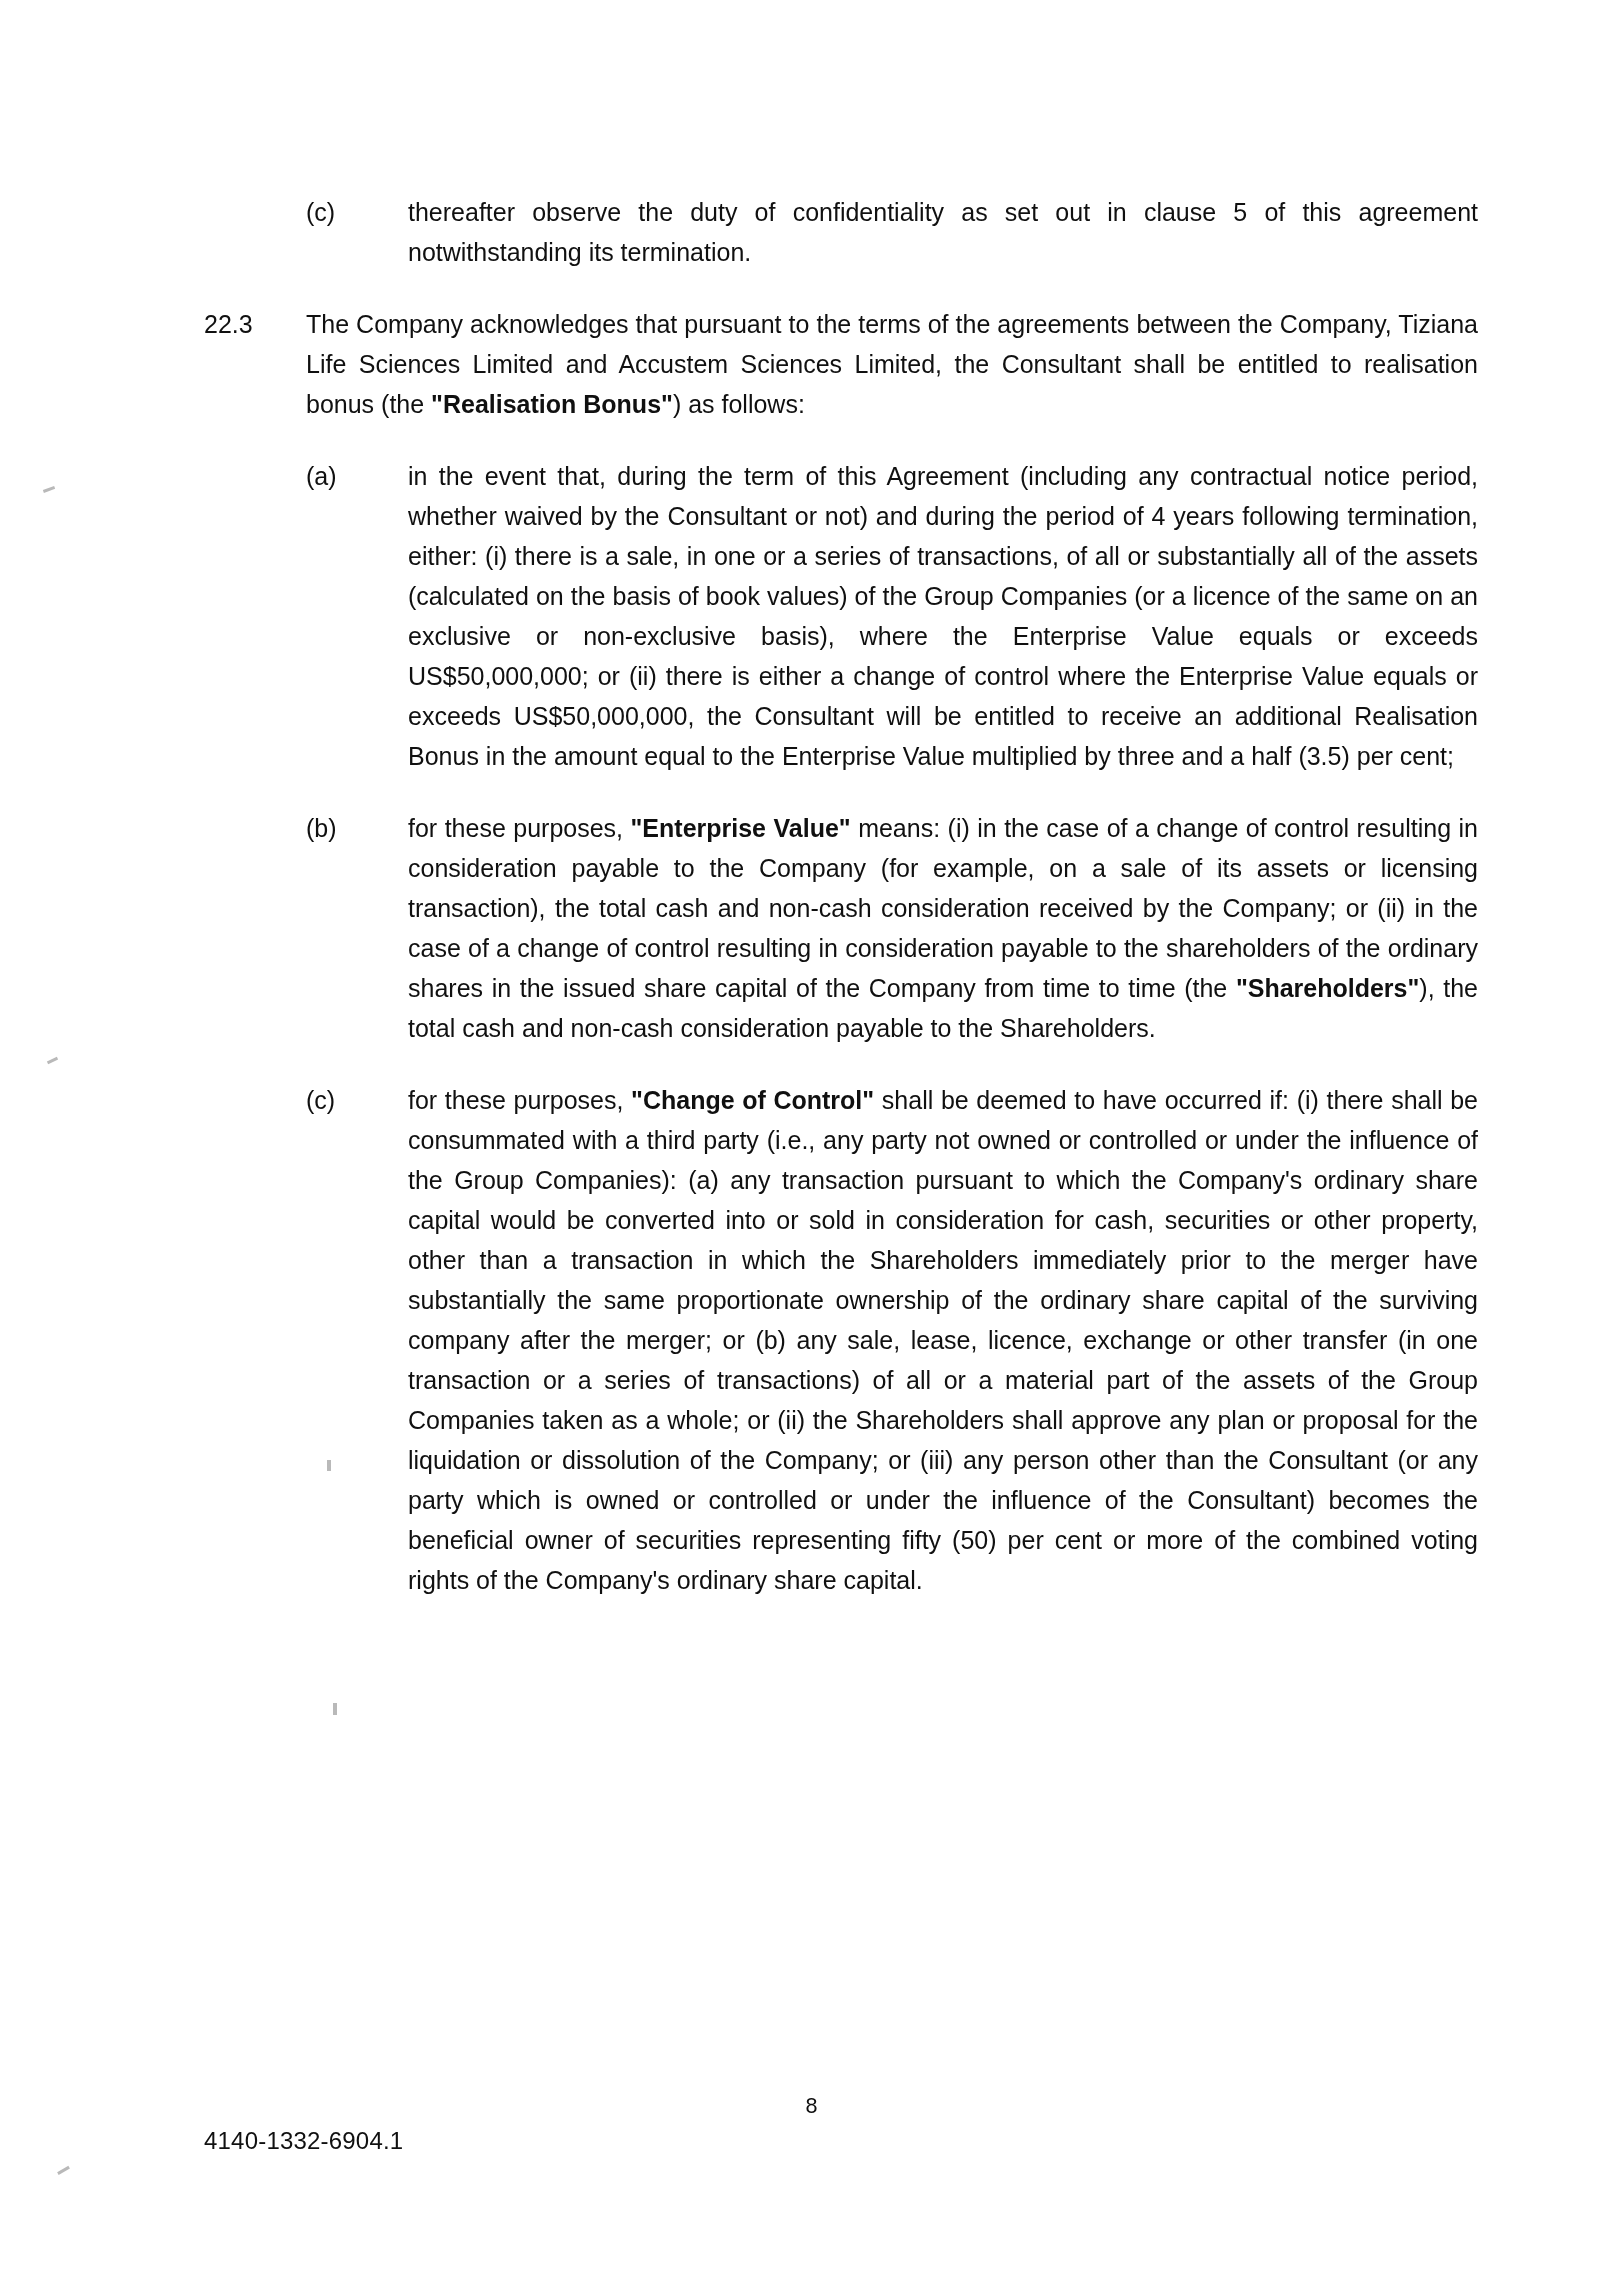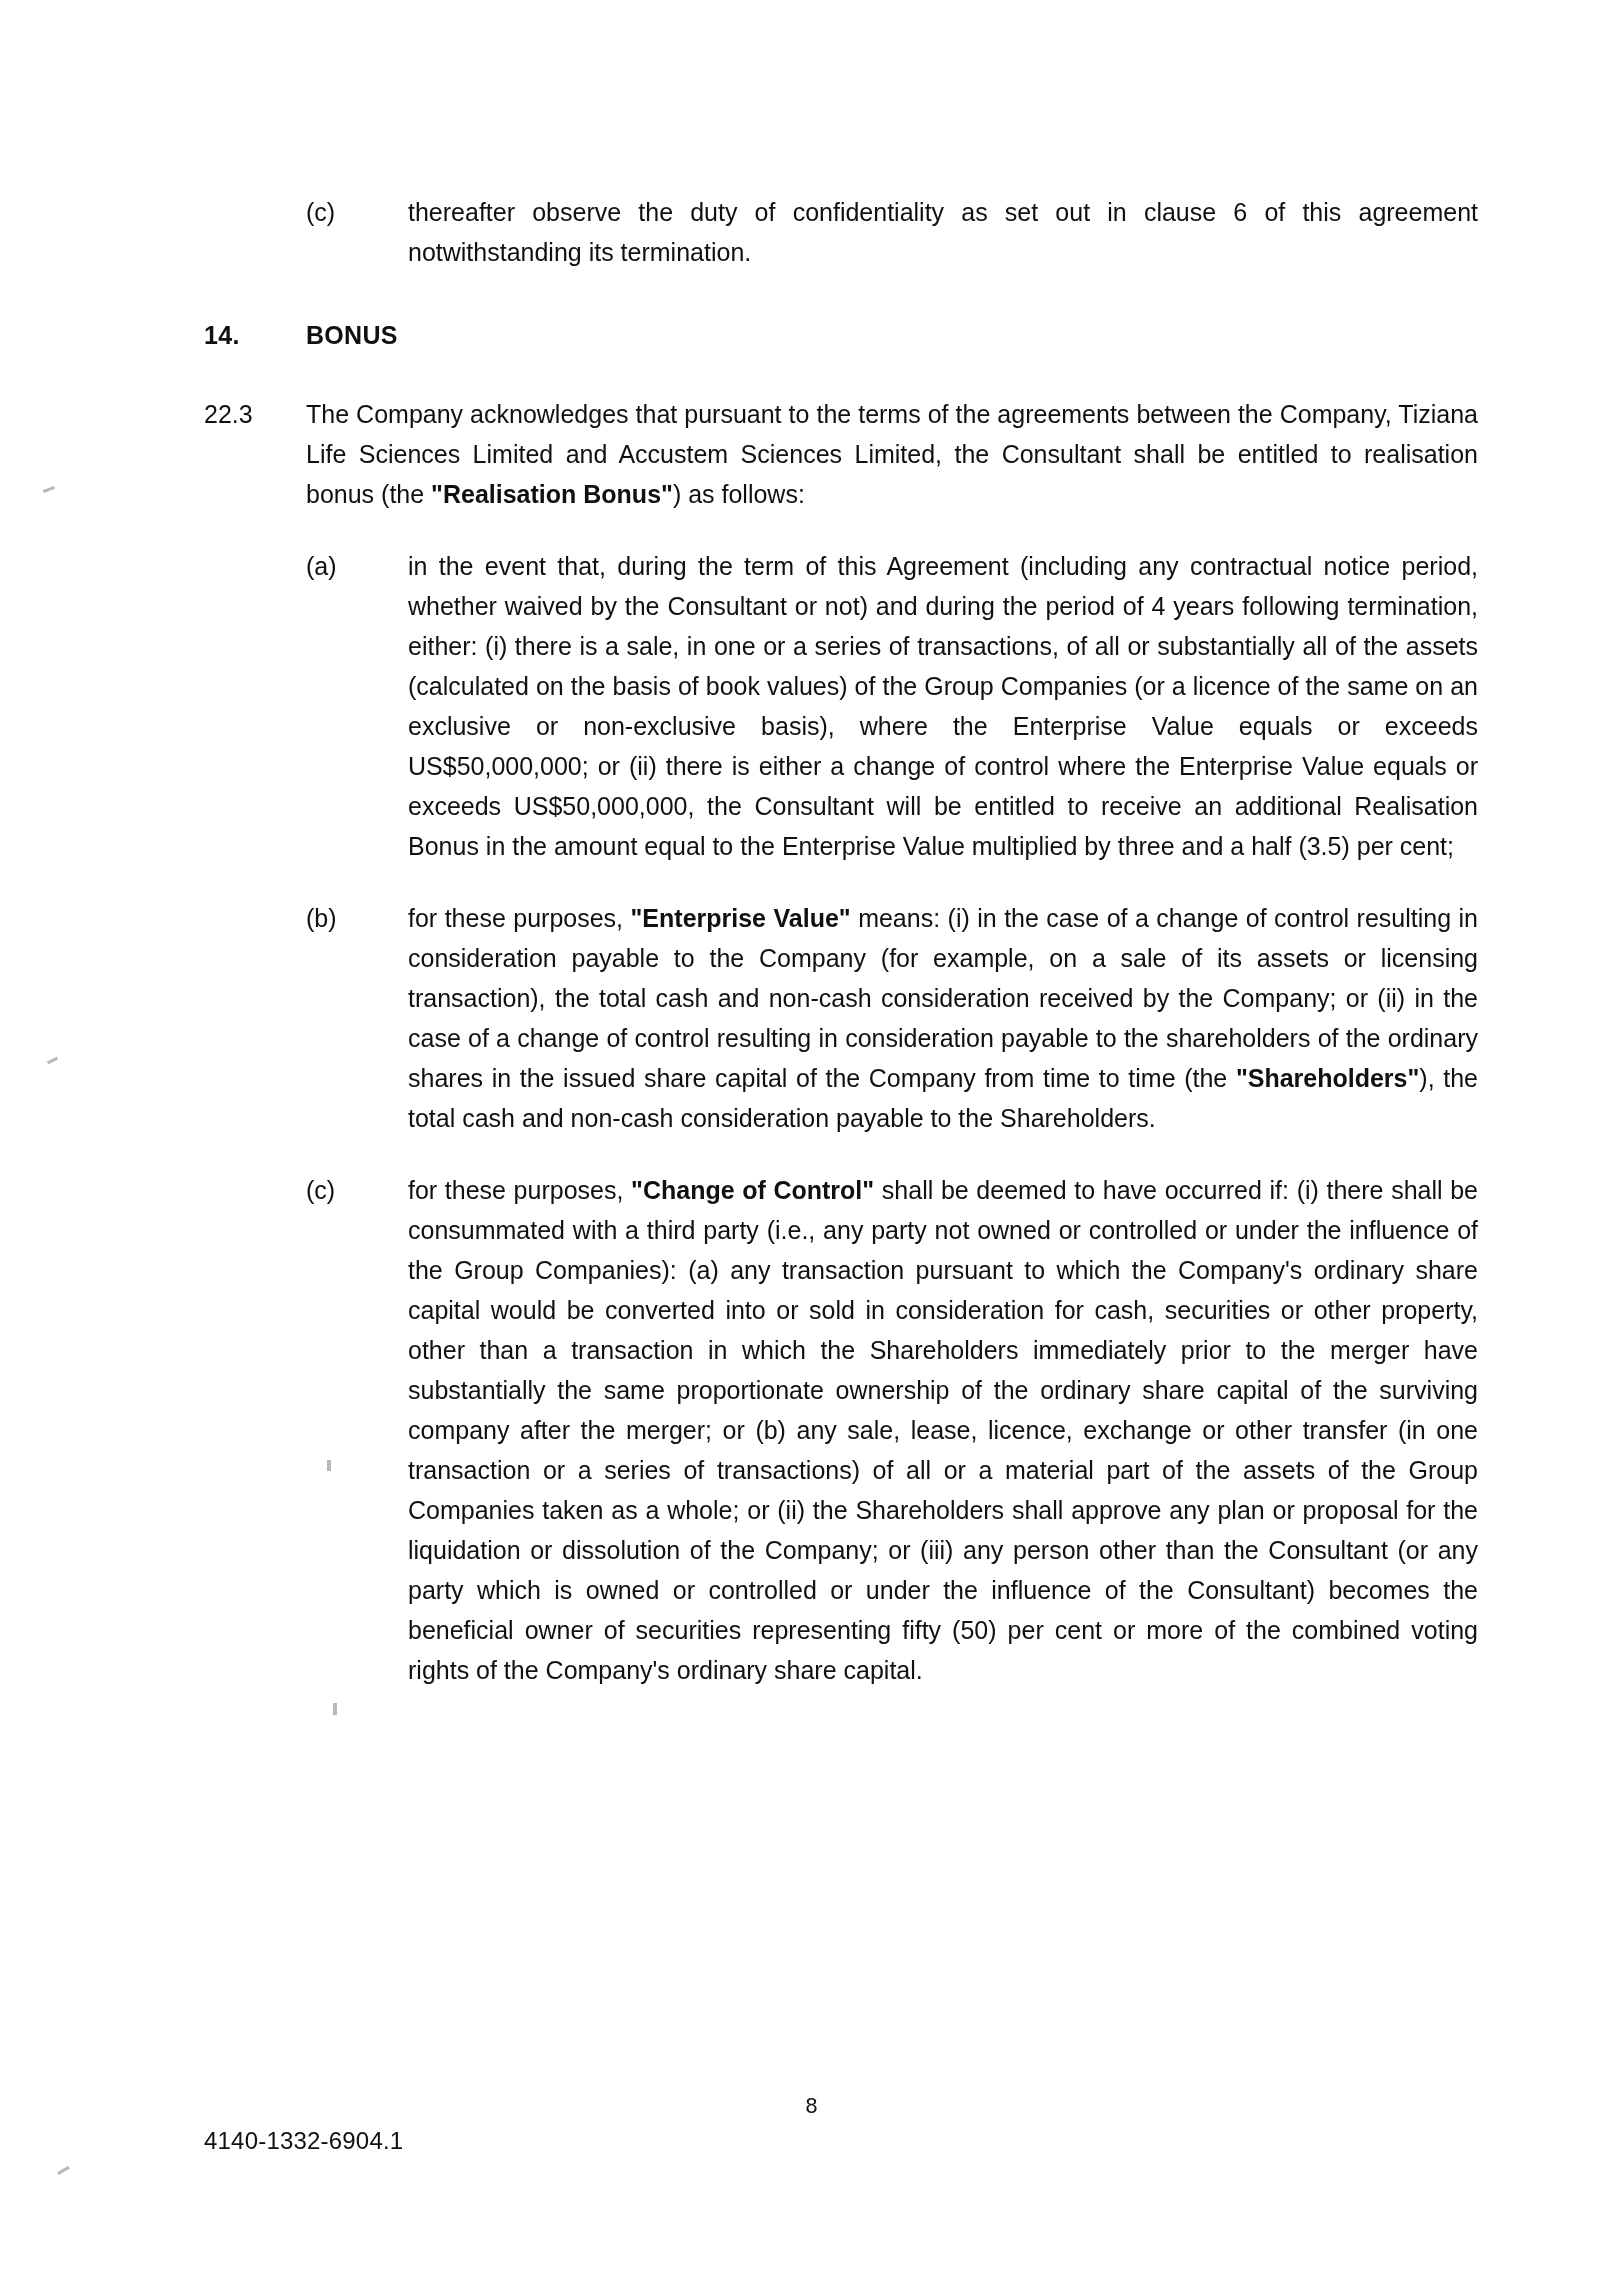--- a/index.html
+++ b/index.html
@@ -90,27 +90,23 @@
 </style>
 </head>
 <body>
 
 <div class="page">
 
   <div class="content">
 
     <div class="para sub">
       <div class="num">(c)</div>
-      <div class="body">thereafter observe the duty of confidentiality as set out in clause 6 of this agreement notwithstanding its termination.</div>
+      <div class="body">thereafter observe the duty of confidentiality as set out in clause 5 of this agreement notwithstanding its termination.</div>
     </div>
 
-    <div class="para heading">
-      <div class="num">14.</div>
-      <div class="body">BONUS</div>
-    </div>
 
 
     <div class="para">
       <div class="num">22.3</div>
       <div class="body">The Company acknowledges that pursuant to the terms of the agreements between the Company, Tiziana Life Sciences Limited and Accustem Sciences Limited, the Consultant shall be entitled to realisation bonus (the <b>"Realisation Bonus"</b>) as follows:</div>
     </div>
 
     <div class="para sub">
       <div class="num">(a)</div>
       <div class="body">in the event that, during the term of this Agreement (including any contractual notice period, whether waived by the Consultant or not) and during the period of 4 years following termination, either: (i) there is a sale, in one or a series of transactions, of all or substantially all of the assets (calculated on the basis of book values) of the Group Companies (or a licence of the same on an exclusive or non-exclusive basis), where the Enterprise Value equals or exceeds US$50,000,000; or (ii) there is either a change of control where the Enterprise Value equals or exceeds US$50,000,000, the Consultant will be entitled to receive an additional Realisation Bonus in the amount equal to the Enterprise Value multiplied by three and a half (3.5) per cent;</div>

